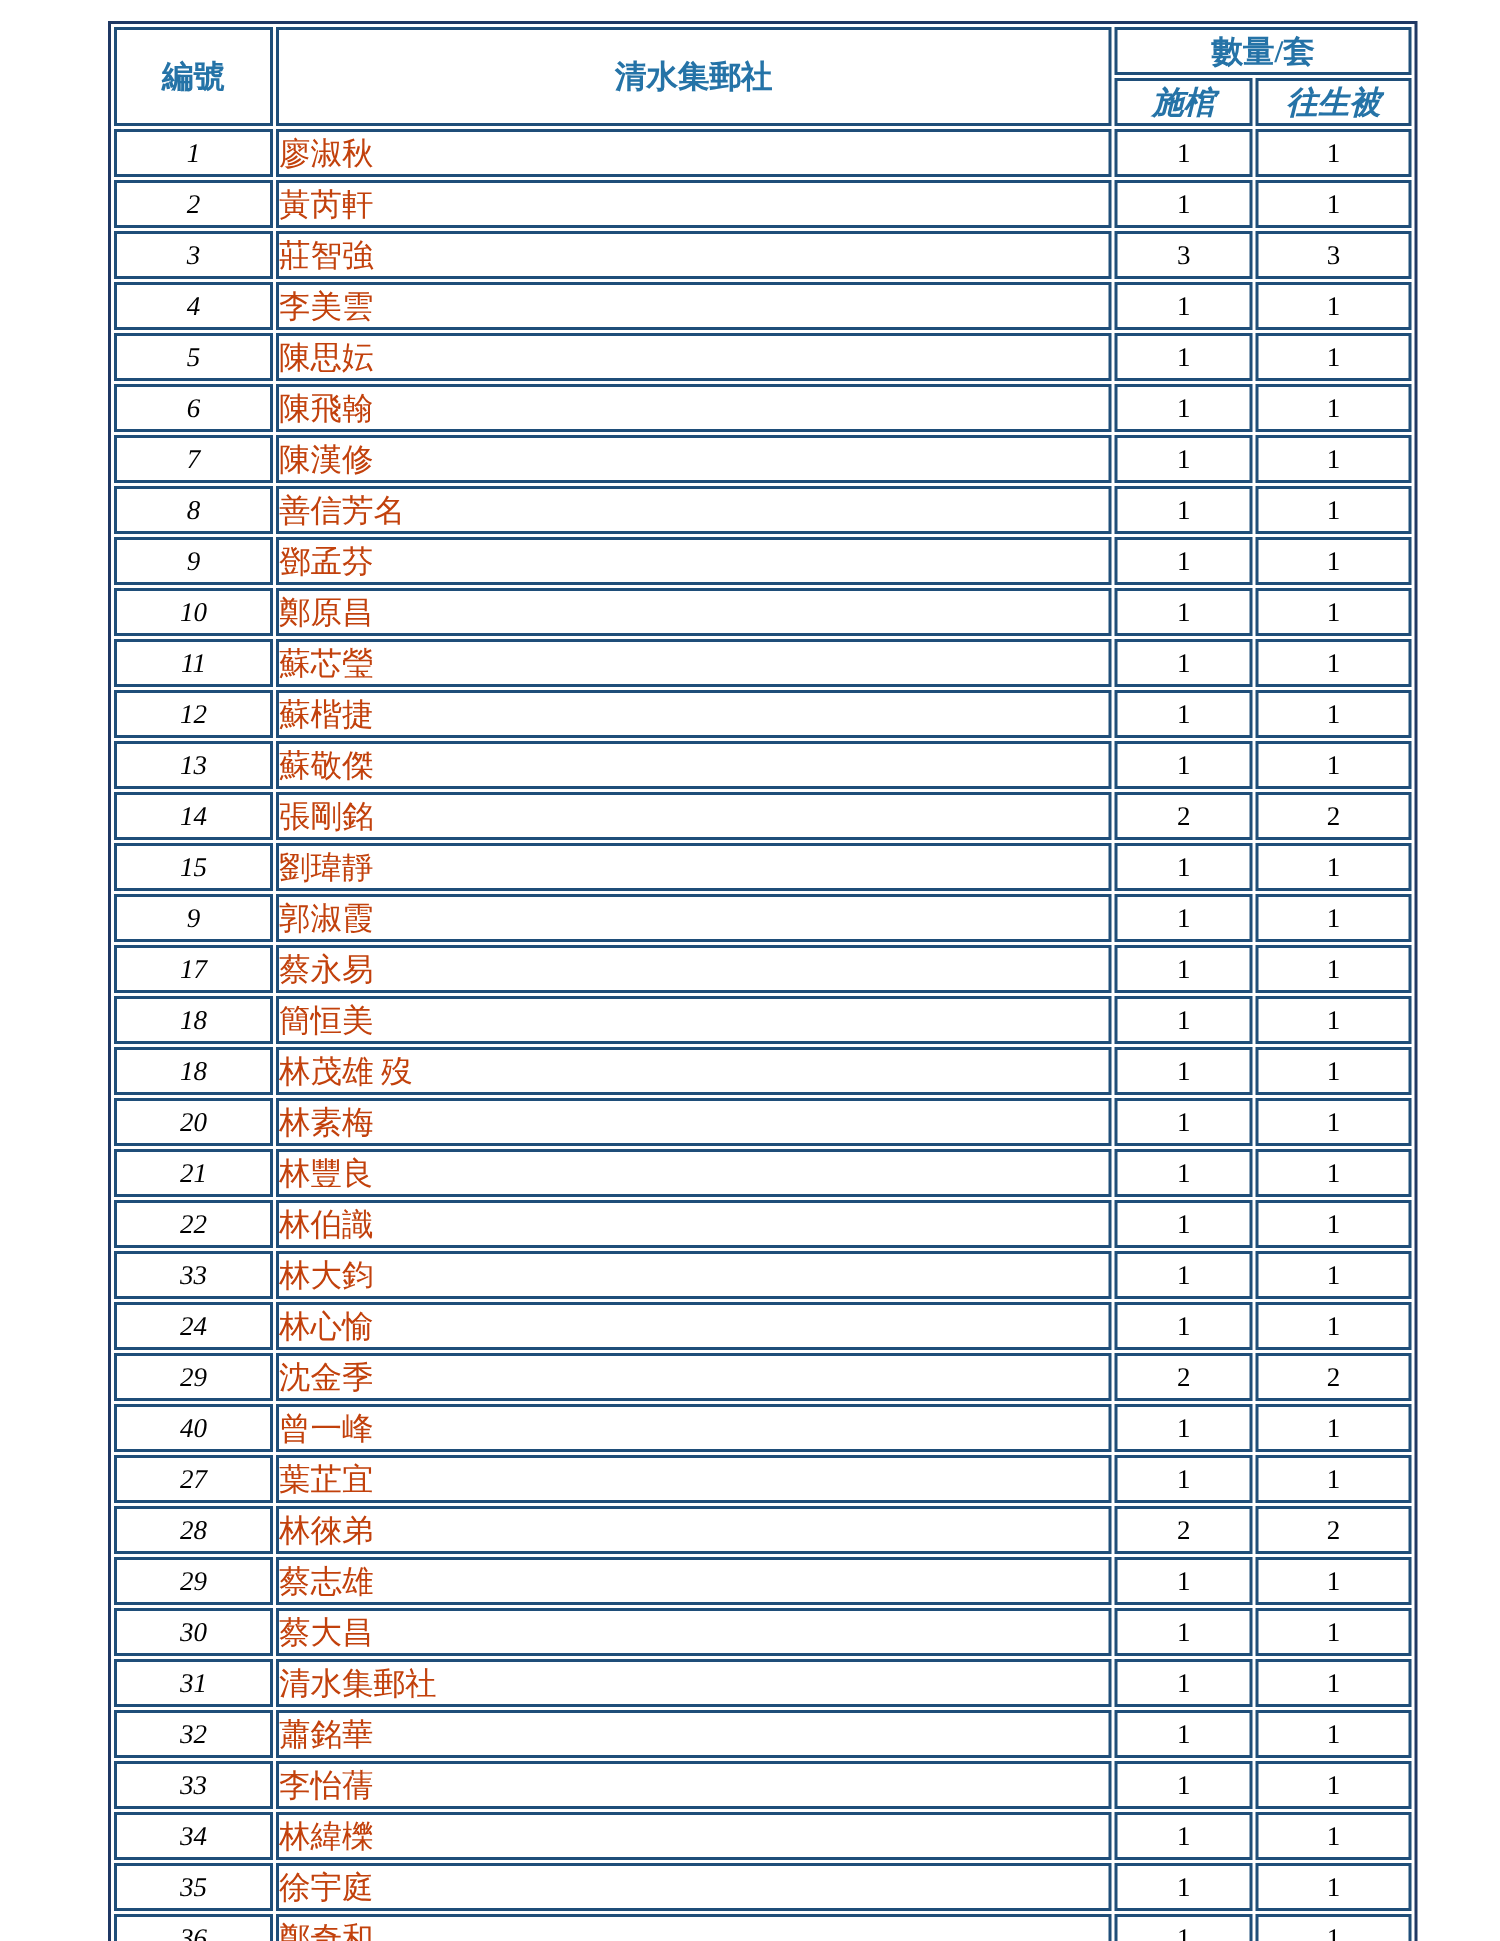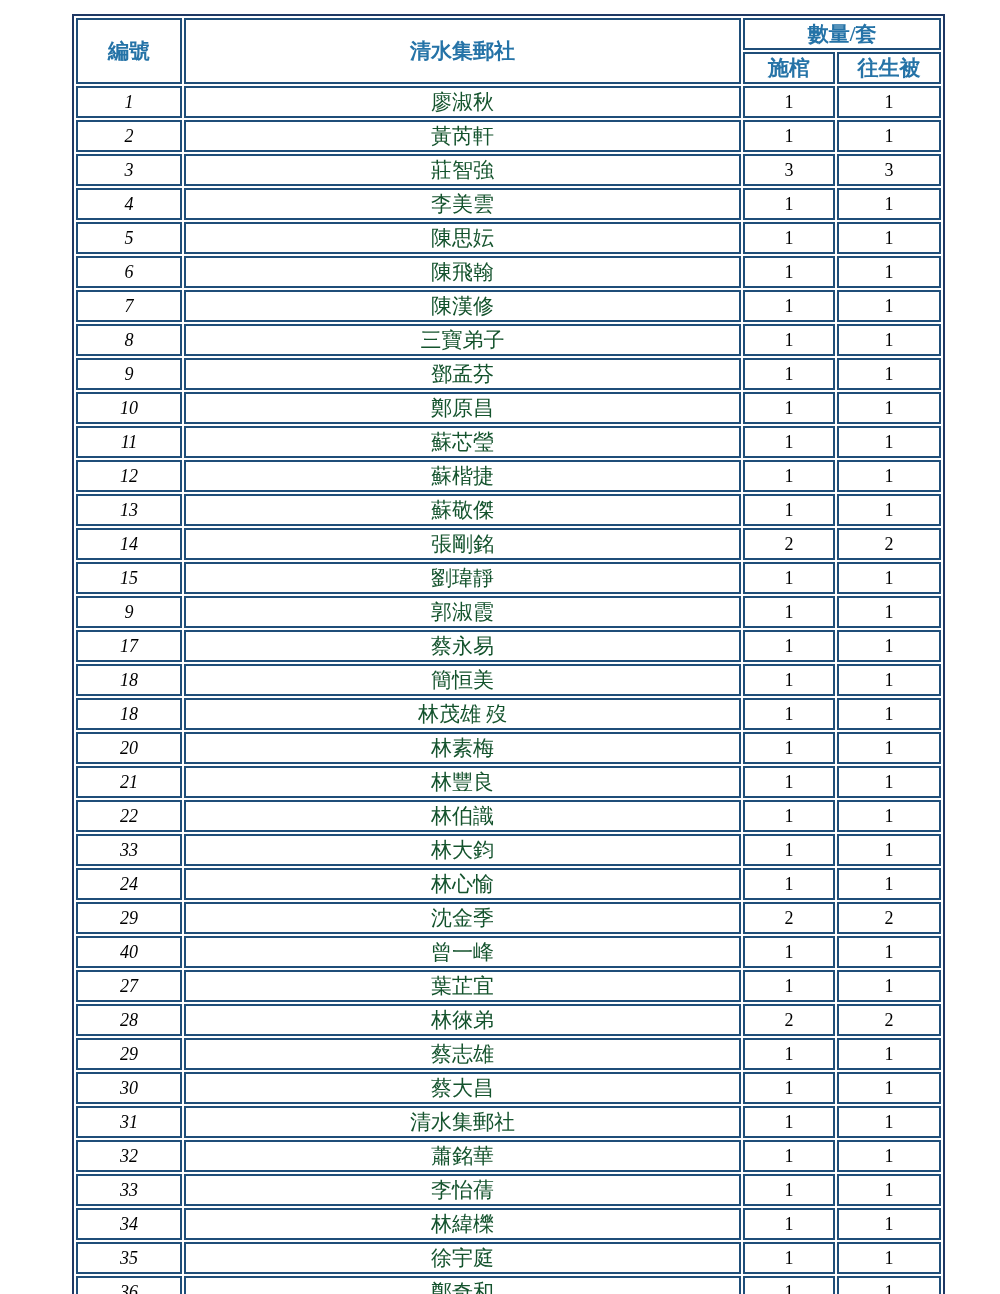--- a/index.html
+++ b/index.html
@@ -36,33 +36,33 @@
   }
   th.hdr {
     background: #F9E2A1;
     color: #2573A7;
     font-weight: bold;
     font-size: 21px;
     text-align: center;
     vertical-align: middle;
   }
   tr.hdr-row-1 th { height: 28px; }
-  tr.hdr-row-2 th { height: 28px; }
+  tr.hdr-row-2 th { height: 28px; font-style: italic; }
   tr.data-row td { height: 23.4px; }
   td.id-cell {
     text-align: center;
     font-style: italic;
     font-size: 18px;
     color: #000000;
     vertical-align: middle;
   }
   td.name-cell {
-    text-align: center;
+    text-align: left;
     font-size: 21px;
-    color: #14532d;
+    color: #c2410c;
     padding-left: 5px;
     vertical-align: middle;
   }
   td.qty-cell {
     text-align: center;
     font-size: 18px;
     color: #000000;
     vertical-align: middle;
   }
 </style>
@@ -126,21 +126,21 @@
           <td class="qty-cell">1</td>
         </tr>
         <tr class="data-row">
           <td class="id-cell">7</td>
           <td class="name-cell">陳漢修</td>
           <td class="qty-cell">1</td>
           <td class="qty-cell">1</td>
         </tr>
         <tr class="data-row">
           <td class="id-cell">8</td>
-          <td class="name-cell">三寶弟子</td>
+          <td class="name-cell">善信芳名</td>
           <td class="qty-cell">1</td>
           <td class="qty-cell">1</td>
         </tr>
         <tr class="data-row">
           <td class="id-cell">9</td>
           <td class="name-cell">鄧孟芬</td>
           <td class="qty-cell">1</td>
           <td class="qty-cell">1</td>
         </tr>
         <tr class="data-row">

